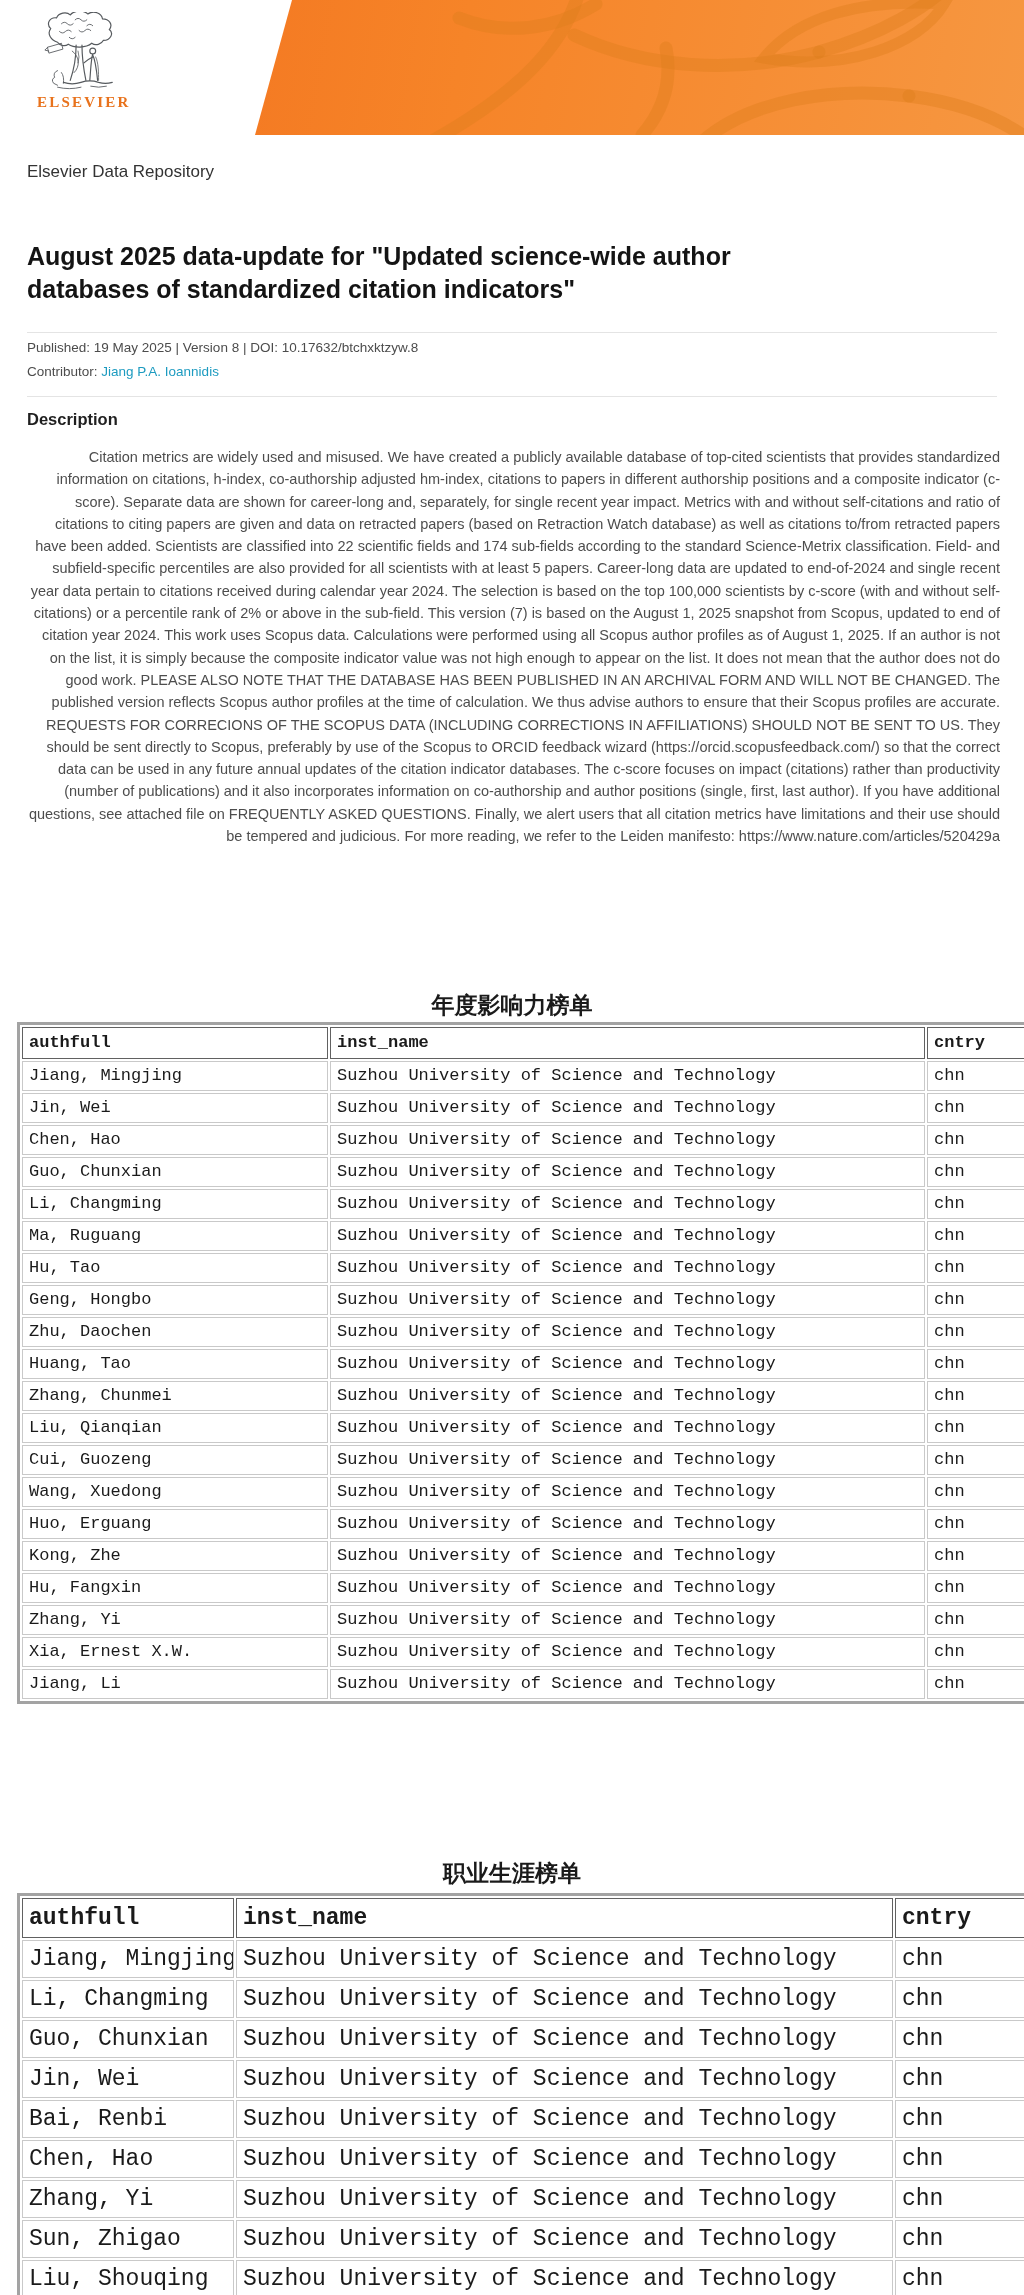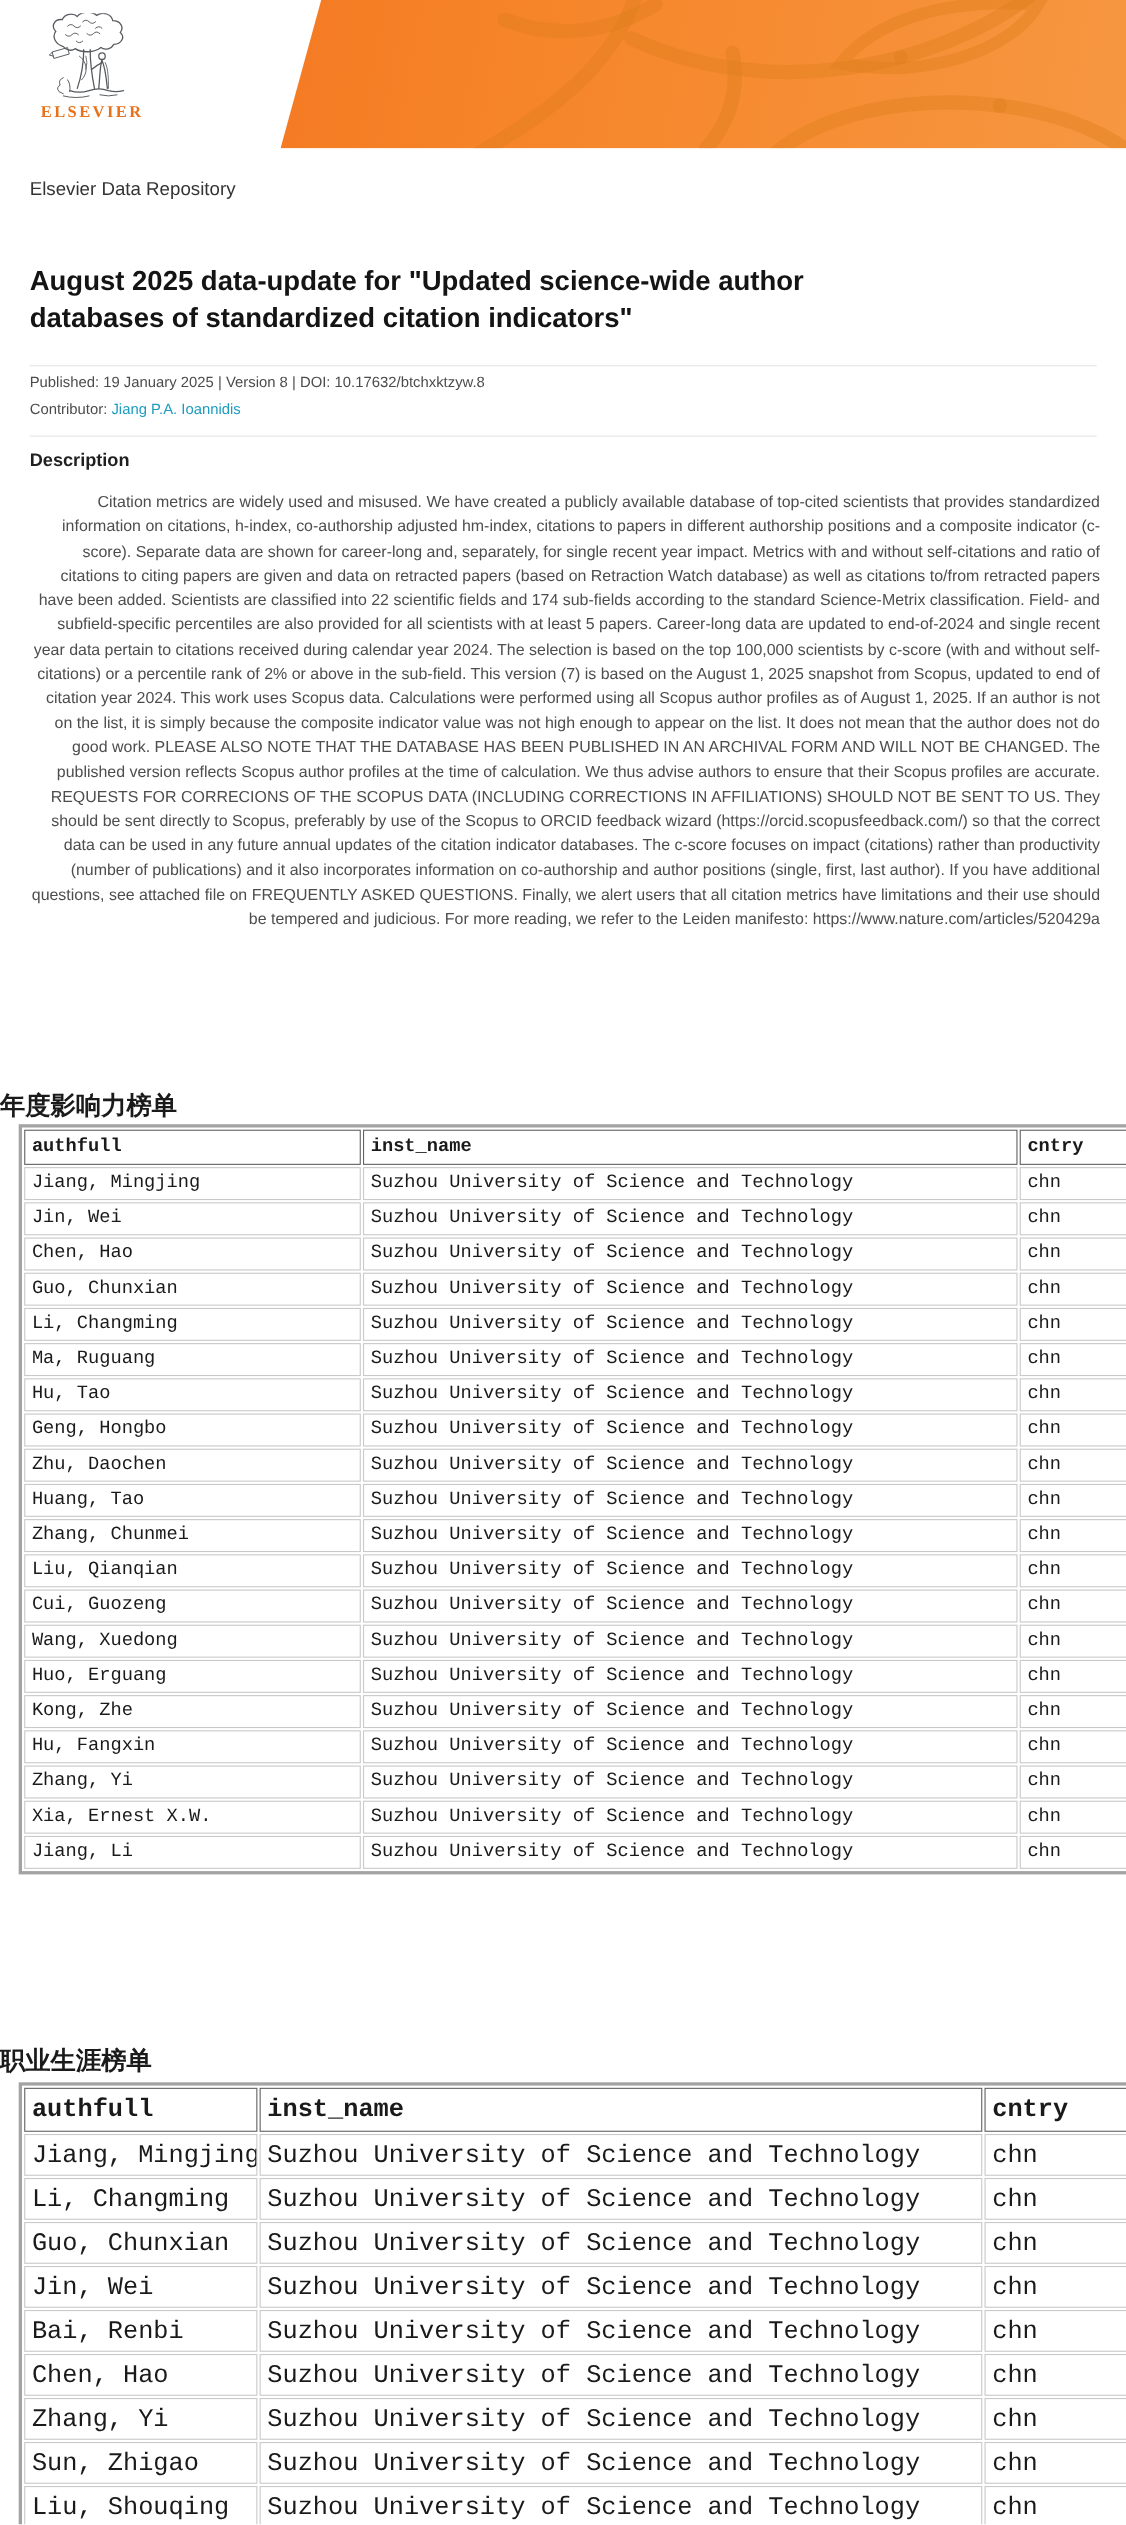--- a/index.html
+++ b/index.html
@@ -31,21 +31,21 @@
   .meta-line{position:absolute;left:27px;top:340px;font-size:13.5px;color:#4c4c4c;}
   .contrib-line{position:absolute;left:27px;top:364px;font-size:13.5px;color:#4c4c4c;}
   .contrib-link{color:#1d9bc0;text-decoration:none;cursor:pointer;}
 
   .desc-heading{position:absolute;left:27px;top:410px;margin:0;
                 font-size:16.5px;font-weight:700;color:#1f1f1f;}
   .desc-body{position:absolute;left:27px;top:446px;width:973px;margin:0;
              font-size:14.5px;line-height:22.3px;color:#4d4d4d;text-align:right;}
 
   
-  .tbl-title{position:absolute;left:0;width:1024px;margin:0;text-align:left;
+  .tbl-title{position:absolute;left:0;width:1024px;margin:0;text-align:center;
              font-family:Liberation Serif, serif;
              font-size:23px;font-weight:600;color:#1a1a1a;}
   .tbl-title-1{top:990px;}
   .tbl-title-2{top:1858px;}
 
   table.rank{position:absolute;left:17px;width:1022px;table-layout:fixed;
              border-collapse:separate;border-spacing:2px;
              border:3px solid #a3a3a3;background:#fff;
              font-family:"Liberation Mono","DejaVu Sans Mono",monospace;color:#1a1a1a;}
   table.rank-1{top:1022px;font-size:17px;}
@@ -104,21 +104,21 @@
       <path d="M56 76 q8 2 16 0" stroke-width="0.9"></path>
     </svg>
   </div>
   <div class="wordmark">ELSEVIER</div>
 
   <div class="site-name">Elsevier Data Repository</div>
 
   <h1 class="article-title">August 2025 data-update for "Updated science-wide author databases of standardized citation indicators"</h1>
 
   <div class="rule rule-top"></div>
-  <div class="meta-line">Published: 19 January 2025 | Version 8 | DOI: 10.17632/btchxktzyw.8</div>
+  <div class="meta-line">Published: 19 May 2025 | Version 8 | DOI: 10.17632/btchxktzyw.8</div>
   <div class="contrib-line"><span>Contributor: </span><a class="contrib-link">Jiang P.A. Ioannidis</a></div>
   <div class="rule rule-bottom"></div>
 
   <h2 class="desc-heading">Description</h2>
   <p class="desc-body">Citation metrics are widely used and misused. We have created a publicly available database of top-cited scientists that provides standardized information on citations, h-index, co-authorship adjusted hm-index, citations to papers in different authorship positions and a composite indicator (c-score). Separate data are shown for career-long and, separately, for single recent year impact. Metrics with and without self-citations and ratio of citations to citing papers are given and data on retracted papers (based on Retraction Watch database) as well as citations to/from retracted papers have been added. Scientists are classified into 22 scientific fields and 174 sub-fields according to the standard Science-Metrix classification. Field- and subfield-specific percentiles are also provided for all scientists with at least 5 papers. Career-long data are updated to end-of-2024 and single recent year data pertain to citations received during calendar year 2024. The selection is based on the top 100,000 scientists by c-score (with and without self-citations) or a percentile rank of 2% or above in the sub-field. This version (7) is based on the August 1, 2025 snapshot from Scopus, updated to end of citation year 2024. This work uses Scopus data. Calculations were performed using all Scopus author profiles as of August 1, 2025. If an author is not on the list, it is simply because the composite indicator value was not high enough to appear on the list. It does not mean that the author does not do good work. PLEASE ALSO NOTE THAT THE DATABASE HAS BEEN PUBLISHED IN AN ARCHIVAL FORM AND WILL NOT BE CHANGED. The published version reflects Scopus author profiles at the time of calculation. We thus advise authors to ensure that their Scopus profiles are accurate. REQUESTS FOR CORRECIONS OF THE SCOPUS DATA (INCLUDING CORRECTIONS IN AFFILIATIONS) SHOULD NOT BE SENT TO US. They should be sent directly to Scopus, preferably by use of the Scopus to ORCID feedback wizard (https://orcid.scopusfeedback.com/) so that the correct data can be used in any future annual updates of the citation indicator databases. The c-score focuses on impact (citations) rather than productivity (number of publications) and it also incorporates information on co-authorship and author positions (single, first, last author). If you have additional questions, see attached file on FREQUENTLY ASKED QUESTIONS. Finally, we alert users that all citation metrics have limitations and their use should be tempered and judicious. For more reading, we refer to the Leiden manifesto: https://www.nature.com/articles/520429a</p>
 
   <h3 class="tbl-title tbl-title-1">年度影响力榜单</h3>
   <table class="rank rank-1">
     <colgroup>
         <col style="width:306px">

